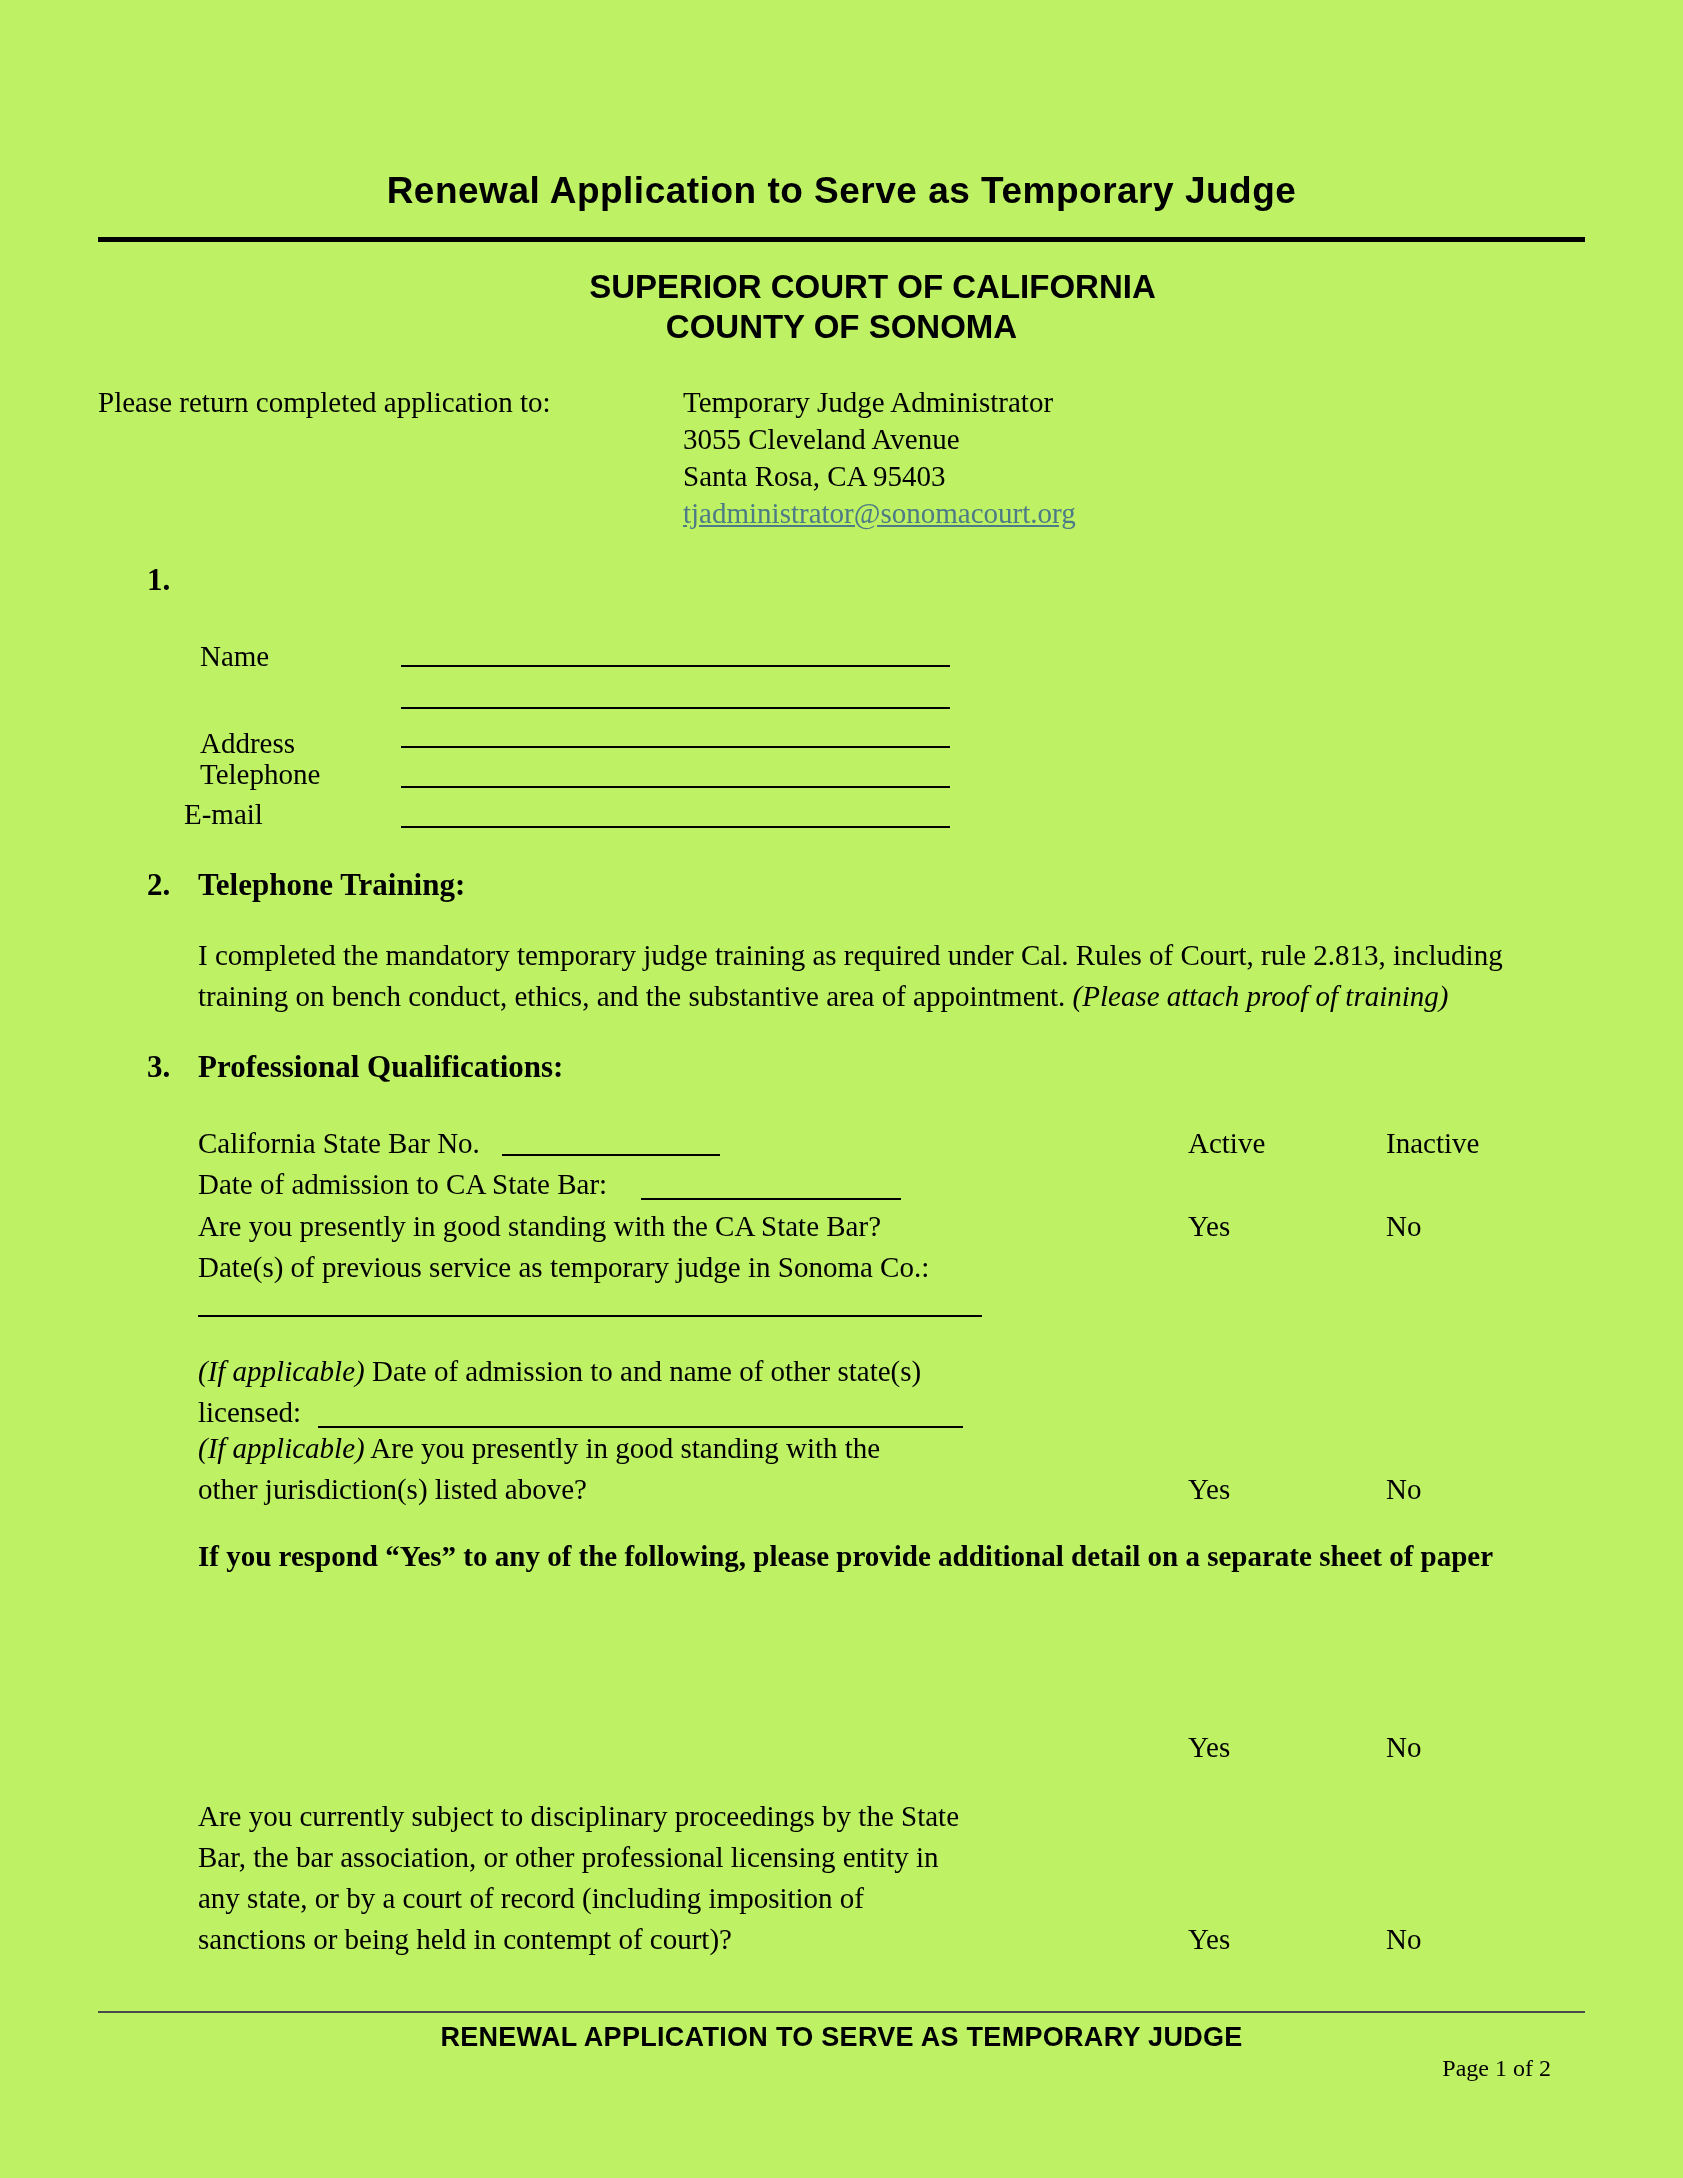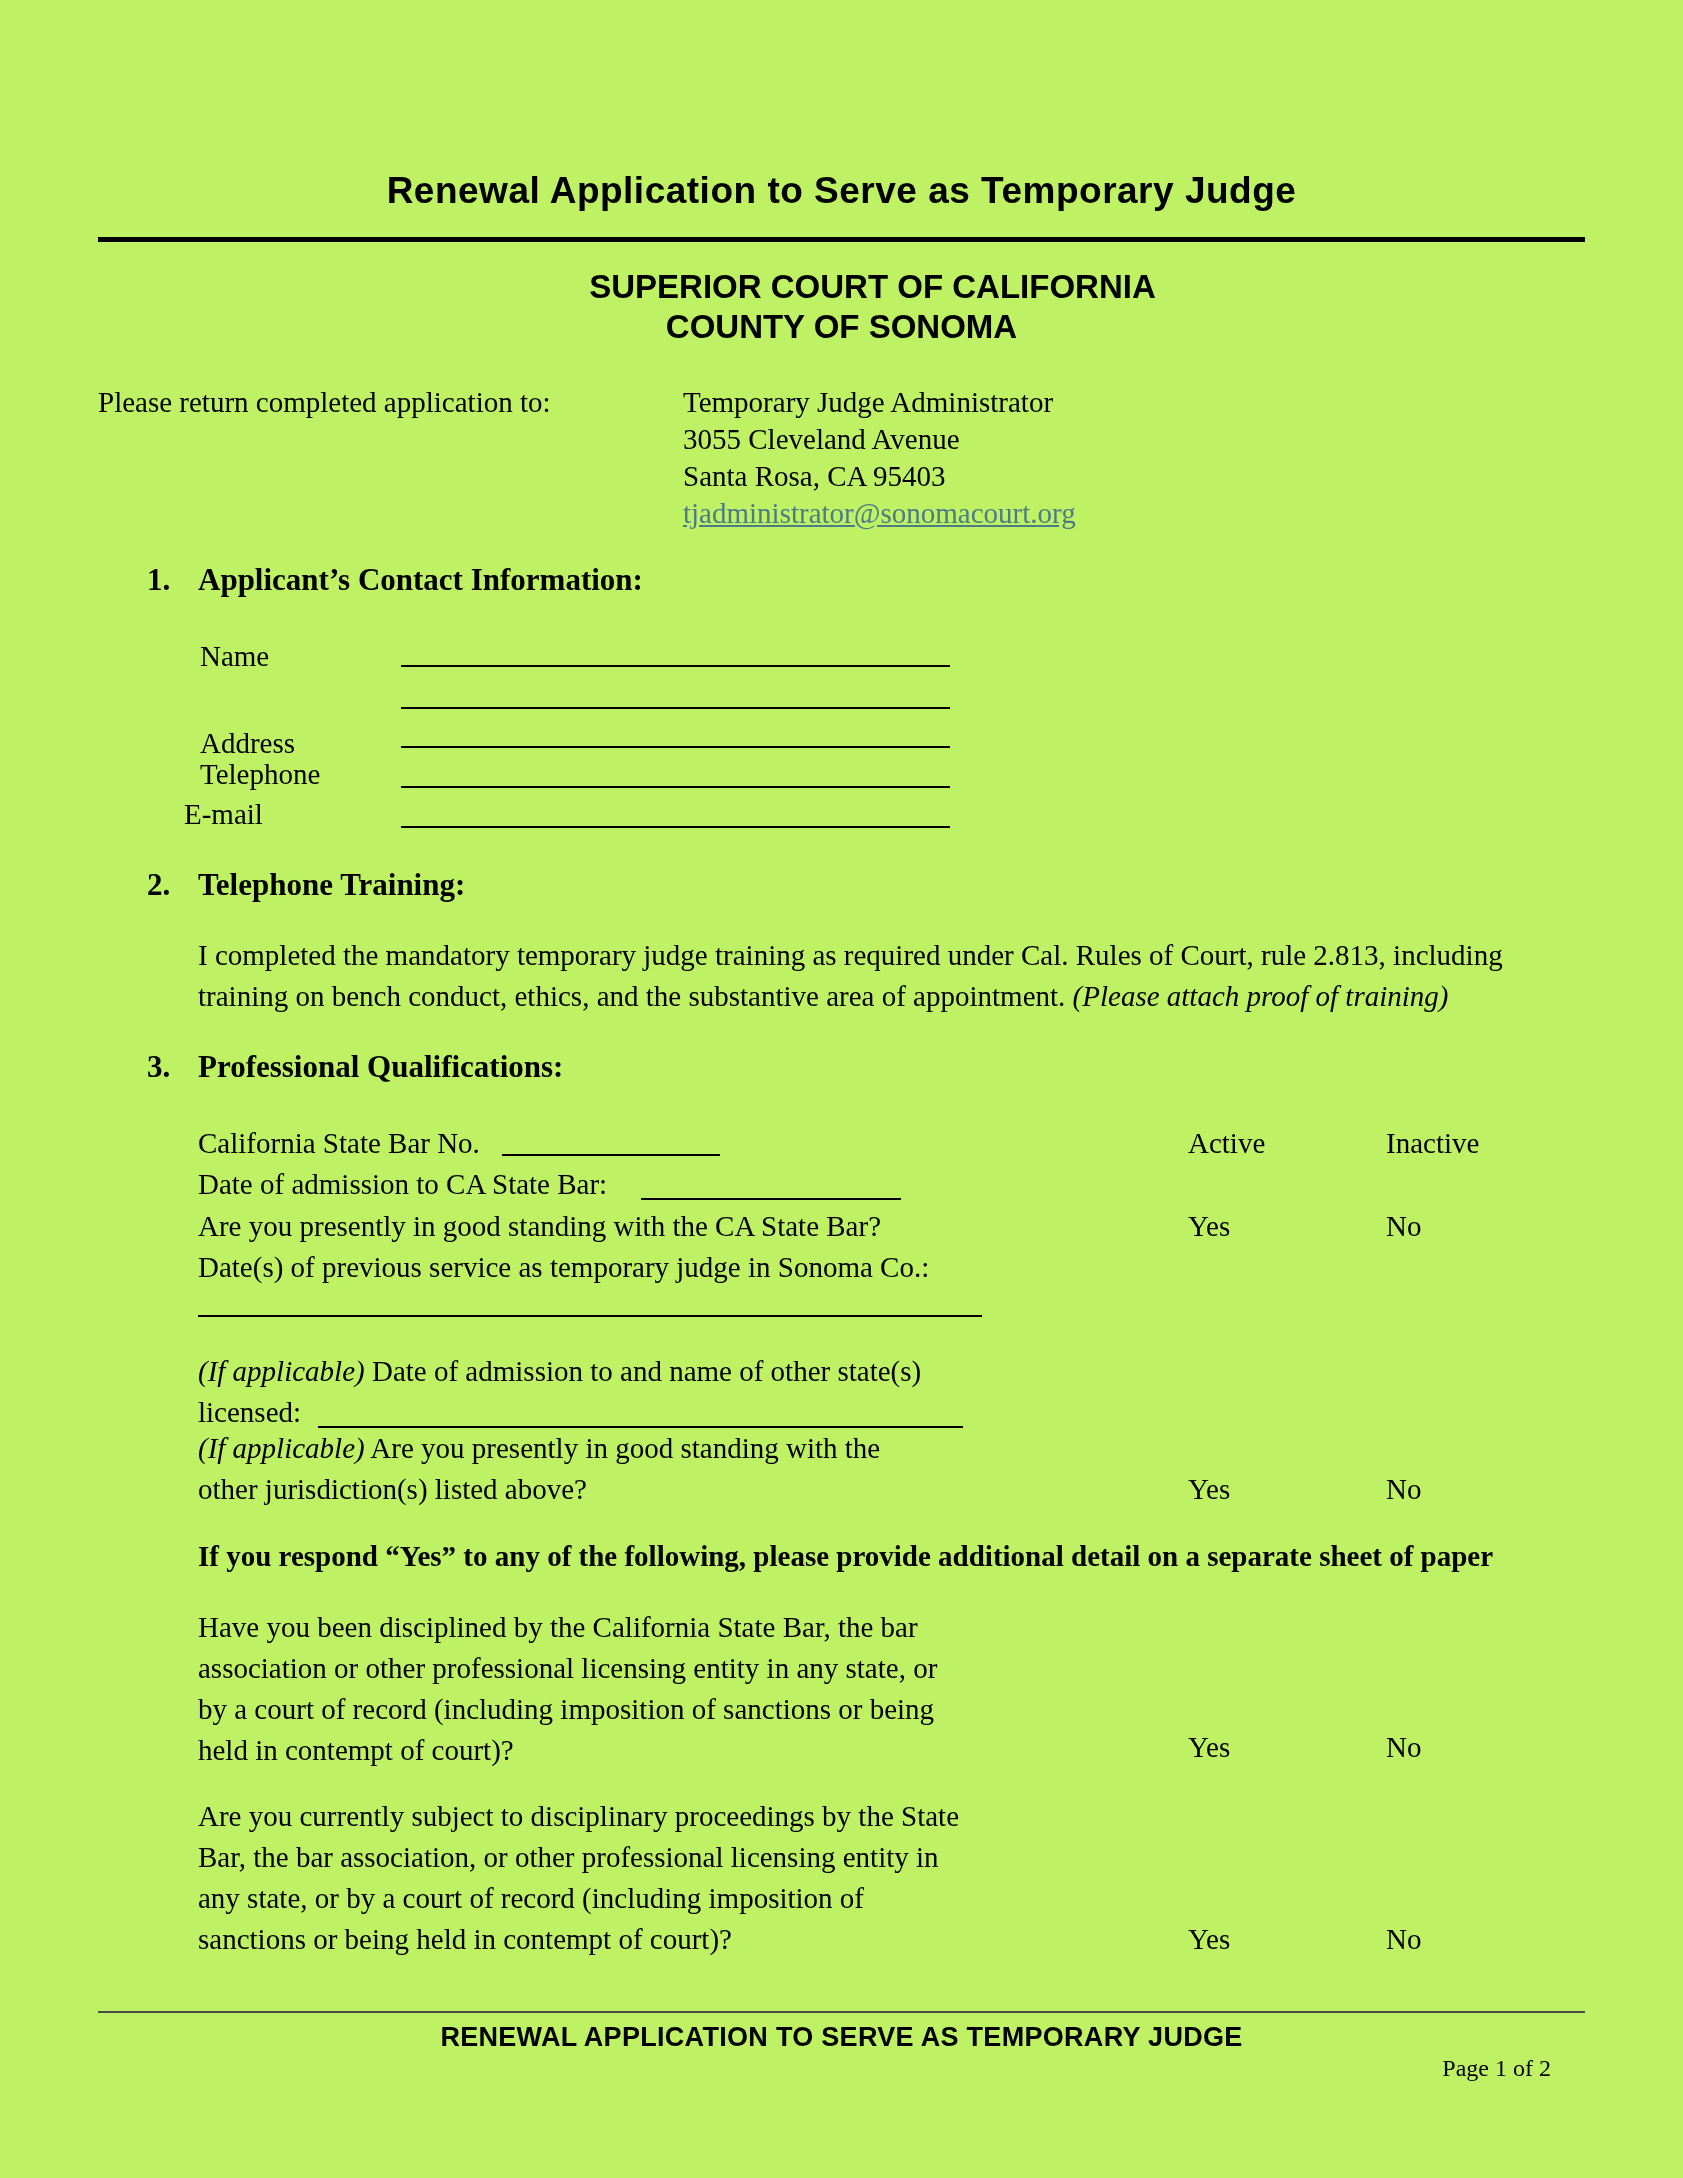--- a/index.html
+++ b/index.html
@@ -43,21 +43,20 @@
 
   <div class="abs addr-line" style="top:384px; left:98px;">Please return completed application to:</div>
   <div class="abs" style="top:384px; left:683px;">
     <div class="addr-line">Temporary Judge Administrator</div>
     <div class="addr-line">3055 Cleveland Avenue</div>
     <div class="addr-line">Santa Rosa, CA 95403</div>
     <div class="addr-line"><a class="email-link">tjadministrator@sonomacourt.org</a></div>
   </div>
 
   <div class="abs sec-num" style="top:562px; left:147px;">1.</div>
-  <div class="abs sec-head" style="top:562px; left:198px;">Applicant’s Contact Information:</div>
 
   <div class="abs body-text" style="top:640px; left:200px;">Name</div>
   <div class="abs fill-line" style="top:665px; left:401px; width:549px;"></div>
 
   <div class="abs body-text" style="top:679px; left:200px;margin-top:48px;">Address</div>
   <div class="abs fill-line" style="top:707px; left:401px; width:549px;"></div>
   <div class="abs fill-line" style="top:746px; left:401px; width:549px;"></div>
 
   <div class="abs body-text" style="top:758px; left:200px;">Telephone</div>
   <div class="abs fill-line" style="top:786px; left:401px; width:549px;"></div>
@@ -92,24 +91,20 @@
   <div class="abs body-text" style="top:1396px; left:198px;">licensed: </div>
   <div class="abs fill-line" style="top:1426px; left:318px; width:645px;"></div>
 
   <div class="abs body-text" style="top:1432px; left:198px;"><i class="prefix">(If applicable)</i><span> Are you presently in good standing with the</span></div>
   <div class="abs body-text" style="top:1473px; left:198px;">other jurisdiction(s) listed above?</div>
   <div class="abs opt" style="top:1473px; left:1188px;">Yes</div>
   <div class="abs opt" style="top:1473px; left:1386px;">No</div>
 
   <div class="abs body-text bold-note" style="top:1540px; left:198px;">If you respond “Yes” to any of the following, please provide additional detail on a separate sheet of paper</div>
 
-  <div class="abs body-text ml" style="top:1607px; left:198px;">Have you been disciplined by the California State Bar, the bar
-association or other professional licensing entity in any state, or
-by a court of record (including imposition of sanctions or being
-held in contempt of court)?</div>
   <div class="abs opt" style="top:1731px; left:1188px;">Yes</div>
   <div class="abs opt" style="top:1731px; left:1386px;">No</div>
 
   <div class="abs body-text ml" style="top:1796px; left:198px;">Are you currently subject to disciplinary proceedings by the State
 Bar, the bar association, or other professional licensing entity in
 any state, or by a court of record (including imposition of
 sanctions or being held in contempt of court)?</div>
   <div class="abs opt" style="top:1923px; left:1188px;">Yes</div>
   <div class="abs opt" style="top:1923px; left:1386px;">No</div>
 

